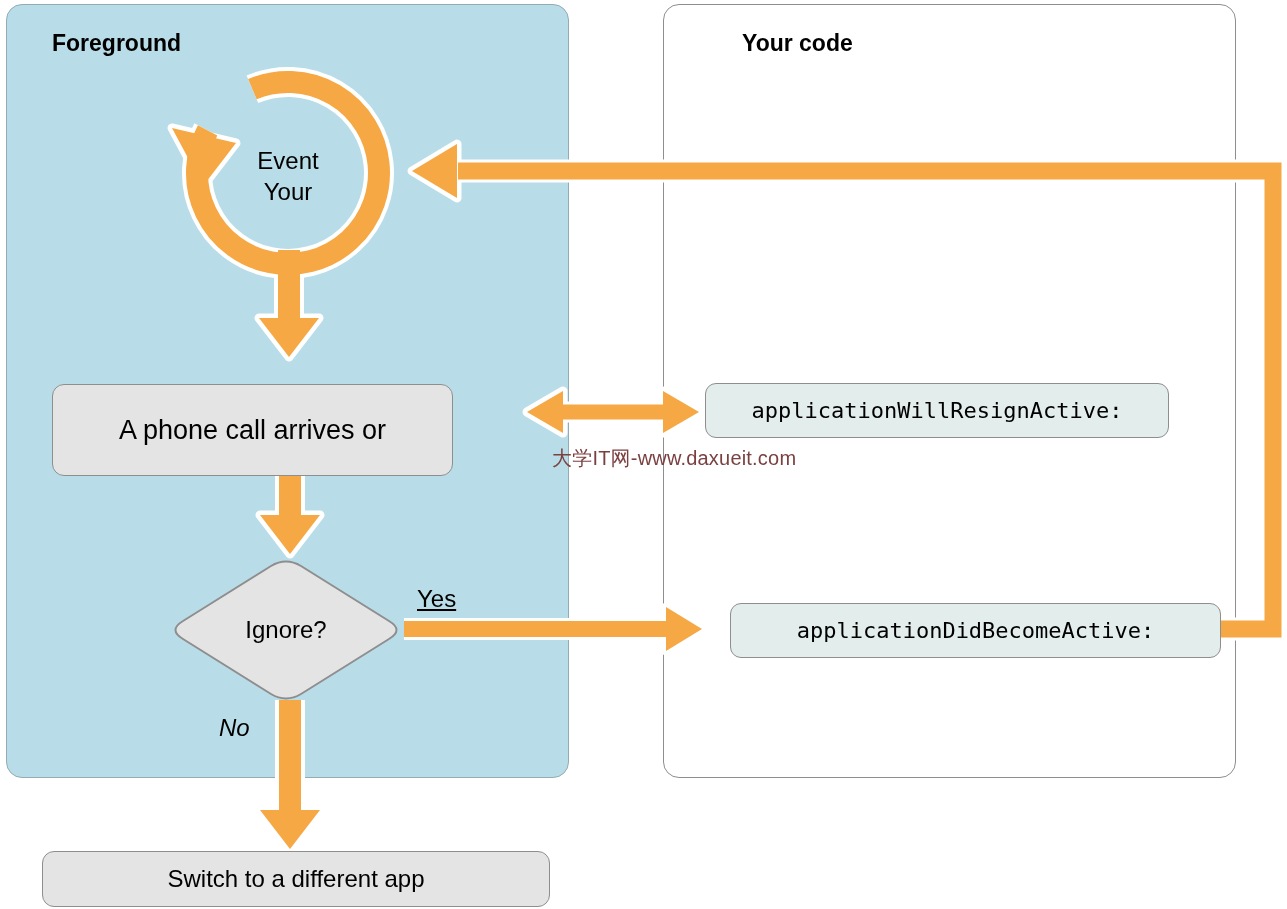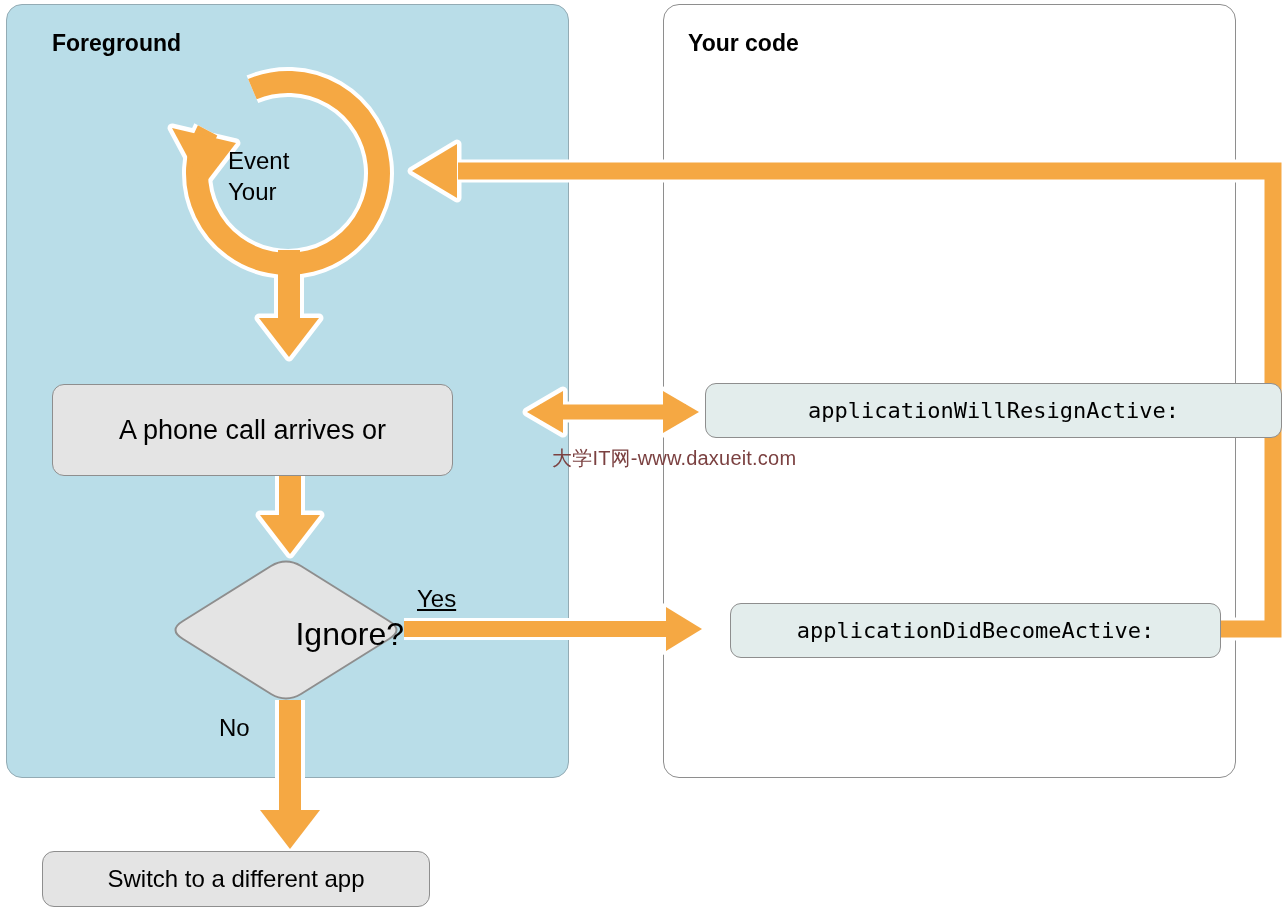--- a/index.html
+++ b/index.html
@@ -9,40 +9,40 @@
   html,body{margin:0;padding:0;background:#fff;}
   #canvas{position:relative;width:1287px;height:909px;background:#fff;overflow:hidden;
           font-family:"Liberation Sans",sans-serif;color:#000;}
   .panel{position:absolute;border-radius:16px;box-sizing:border-box;}
   #fg-panel{left:6px;top:4px;width:563px;height:774px;background:var(--blue);
             border:1.5px solid #93ABB4;}
   #code-panel{left:663px;top:4px;width:573px;height:774px;background:#fff;
               border:1.5px solid var(--border);}
   .panel-title{position:absolute;font-size:23px;font-weight:bold;}
   #fg-title{left:52px;top:30px;}
-  #code-title{left:688px;top:30px;}
+  #code-title{left:742px;top:30px;}
   svg{position:absolute;left:0;top:0;}
   #connectors{pointer-events:none;}
   .node{position:absolute;box-sizing:border-box;border:1.5px solid var(--border);
         display:flex;align-items:center;justify-content:center;flex-direction:column;
         text-align:center;}
   .gray{background:var(--node);border-radius:12px;}
   .codebox{background:var(--code);border-radius:11px;
            font-family:"DejaVu Sans Mono","Liberation Mono",monospace;font-size:22px;}
   #interruption{left:52px;top:384px;width:401px;height:92px;font-size:27px;line-height:30px;}
-  #resign-box{left:705px;top:383px;width:577px;height:55px;}
+  #resign-box{left:705px;top:383px;width:464px;height:55px;}
   #become-box{left:705px;top:603px;width:491px;height:55px;margin-left:25px;}
-  #switch-box{left:42px;top:851px;width:388px;height:56px;font-size:24px;}
-  #eventloop-label{position:absolute;left:228px;top:145px;width:120px;
+  #switch-box{left:42px;top:851px;width:508px;height:56px;font-size:24px;}
+  #eventloop-label{position:absolute;left:228px;top:145px;width:120px;text-align:center;
                    font-size:24px;line-height:31px;}
-  #ignore-label{position:absolute;left:168px;top:616px;width:236px;text-align:right;font-size:32px;}
+  #ignore-label{position:absolute;left:168px;top:616px;width:236px;text-align:center;font-size:24px;}
   #diamond-svg{left:160px;top:549px;}
   .edge-label{position:absolute;font-size:24px;}
   #yes-label{left:417px;top:585px;text-decoration:underline;}
-  #no-label{left:219px;top:714px;}
+  #no-label{left:219px;top:714px;font-style:italic;}
   #watermark{position:absolute;left:552px;top:445px;font-size:20px;color:var(--wm);
              letter-spacing:.2px;}
 </style>
 </head>
 <body>
 
 <div id="canvas">
 
   <div class="panel" id="fg-panel"></div>
   <div class="panel" id="code-panel"></div>

